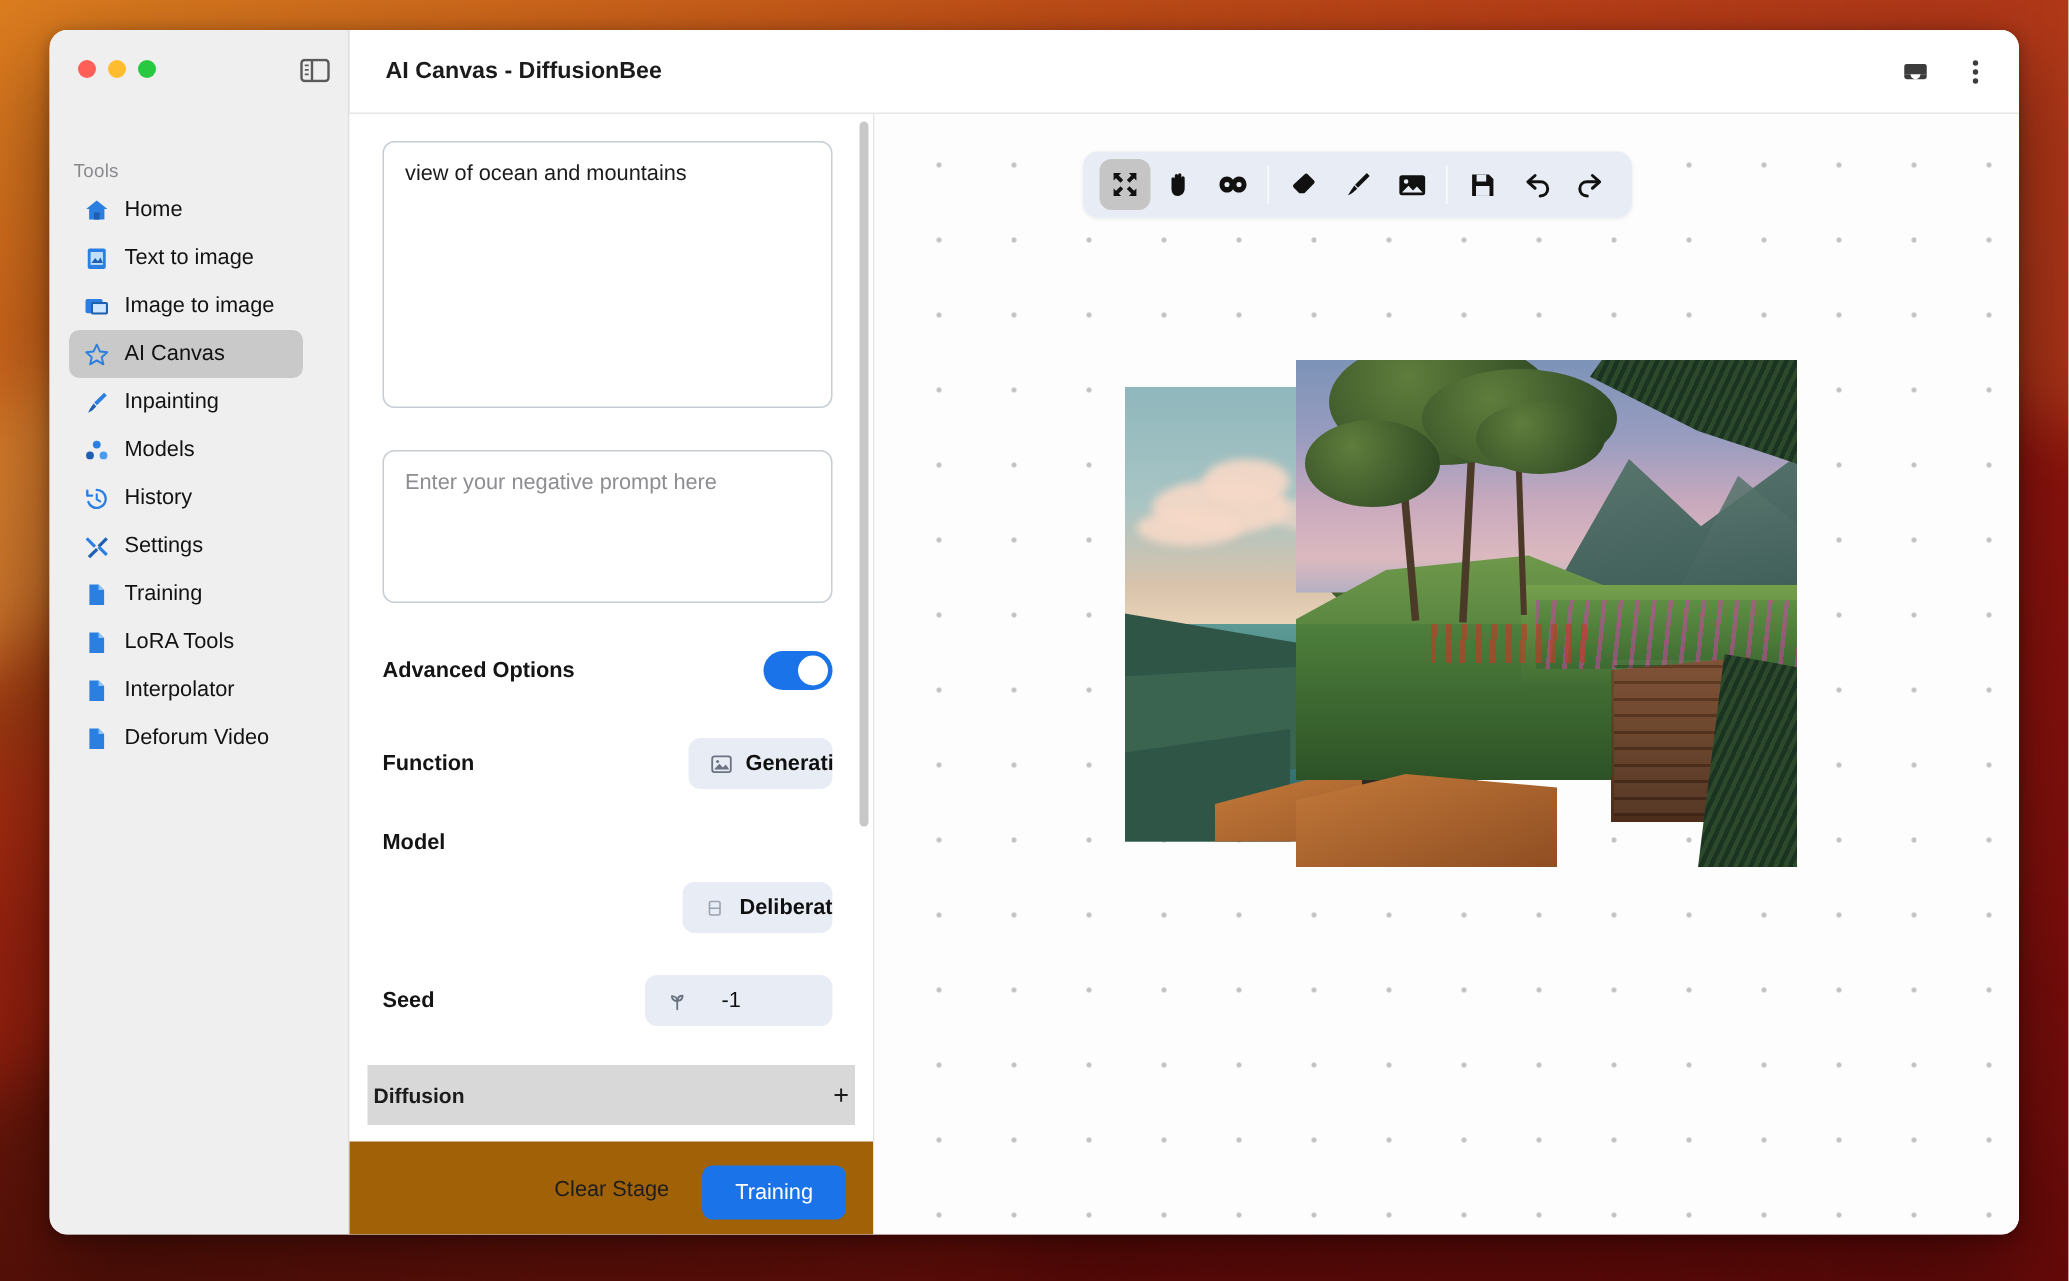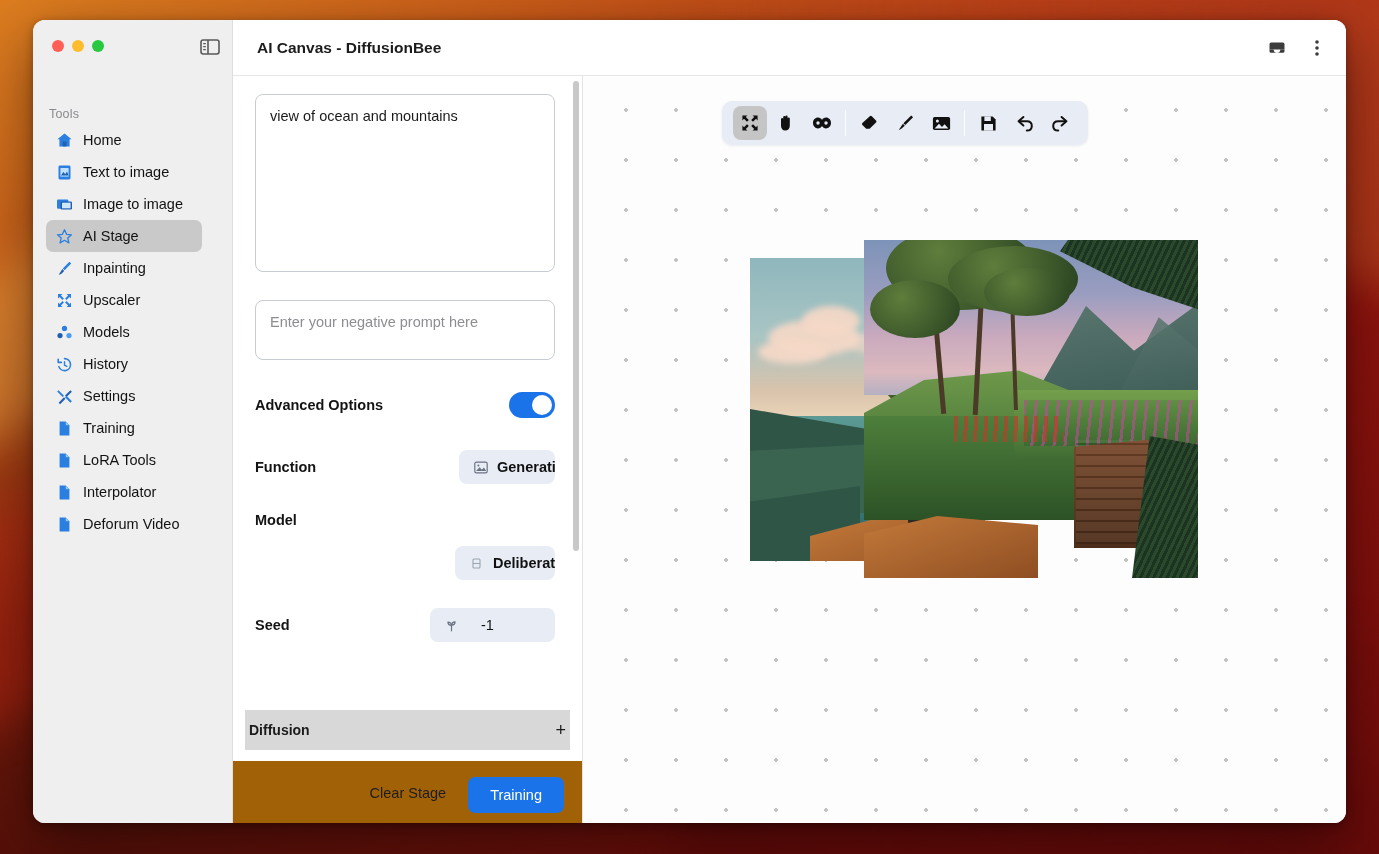--- a/index.html
+++ b/index.html
@@ -92,21 +92,21 @@
     background: #c8c8c8; border-radius: 3px; cursor: pointer;
   }
   textarea.prompt {
     width: 300px; border: 1px solid #c7cdd2; border-radius: 8px;
     padding: 13px 14px; font-family: "Liberation Sans", sans-serif;
     font-size: 14.5px; color: #1b1b1b; resize: none; outline: none; background: #fff;
     display: block;
   }
   textarea.prompt::placeholder { color: #8d8d92; }
   #prompt-pos { height: 178px; }
-  #prompt-neg { height: 60px; margin-top: 28px; }
+  #prompt-neg { height: 102px; margin-top: 28px; }
 
   .row {
     display: flex; align-items: center; width: 300px;
     margin-top: 28px; min-height: 34px;
   }
   .row-label { font-size: 14.5px; font-weight: 700; color: #141414; }
   .row-sub { font-size: 12.5px; color: #3c3c3c; line-height: 1.45; font-weight: 400; margin-top: 2px; width: 196px;}
   .row-spacer { margin-left: auto; }
 
   .toggle {
@@ -266,41 +266,33 @@
           </span>
           <span>Image to image</span>
         </div>
 
         <div class="nav-item active">
           <span class="nav-ico">
             <svg width="17" height="17" viewBox="0 0 17 17">
                 <path d="M8.5 1.8 10.6 6.3l4.9.5-3.7 3.3 1.1 4.8-4.4-2.6-4.4 2.6 1.1-4.8L1.5 6.8l4.9-.5z" fill="none" stroke="#2a7fe0" stroke-width="1.3" stroke-linejoin="round"></path>
               </svg>
           </span>
-          <span>AI Stage</span>
+          <span>AI Canvas</span>
         </div>
 
         <div class="nav-item">
           <span class="nav-ico">
             <svg width="17" height="17" viewBox="0 0 17 17">
                 <path d="M13.4 1.8 6.8 8.4l1.8 1.8 6.6-6.6z" fill="#2a7fe0"></path>
                 <path d="M6.4 9 4.1 12.4l-1.4 2.7 2.8-1.4L8.2 11z" fill="#1f5fb0"></path>
               </svg>
           </span>
           <span>Inpainting</span>
         </div>
 
-        <div class="nav-item">
-          <span class="nav-ico">
-            <svg width="17" height="17" viewBox="0 0 17 17">
-                <path d="M2 2h4.4L4.9 3.5l3 3-1.4 1.4-3-3L2 6.4zM15 2v4.4l-1.5-1.5-3 3-1.4-1.4 3-3L10.6 2zM2 15v-4.4l1.5 1.5 3-3 1.4 1.4-3 3L6.4 15zM15 15h-4.4l1.5-1.5-3-3 1.4-1.4 3 3L15 10.6z" fill="#2a7fe0"></path>
-              </svg>
-          </span>
-          <span>Upscaler</span>
-        </div>
 
         <div class="nav-item">
           <span class="nav-ico">
             <svg width="17" height="17" viewBox="0 0 17 17">
                 <circle cx="8.5" cy="4.4" r="2.6" fill="#2a7fe0"></circle>
                 <circle cx="4" cy="11.6" r="2.6" fill="#1f5fb0"></circle>
                 <circle cx="13" cy="11.6" r="2.6" fill="#4b9bf0"></circle>
               </svg>
           </span>
           <span>Models</span>

